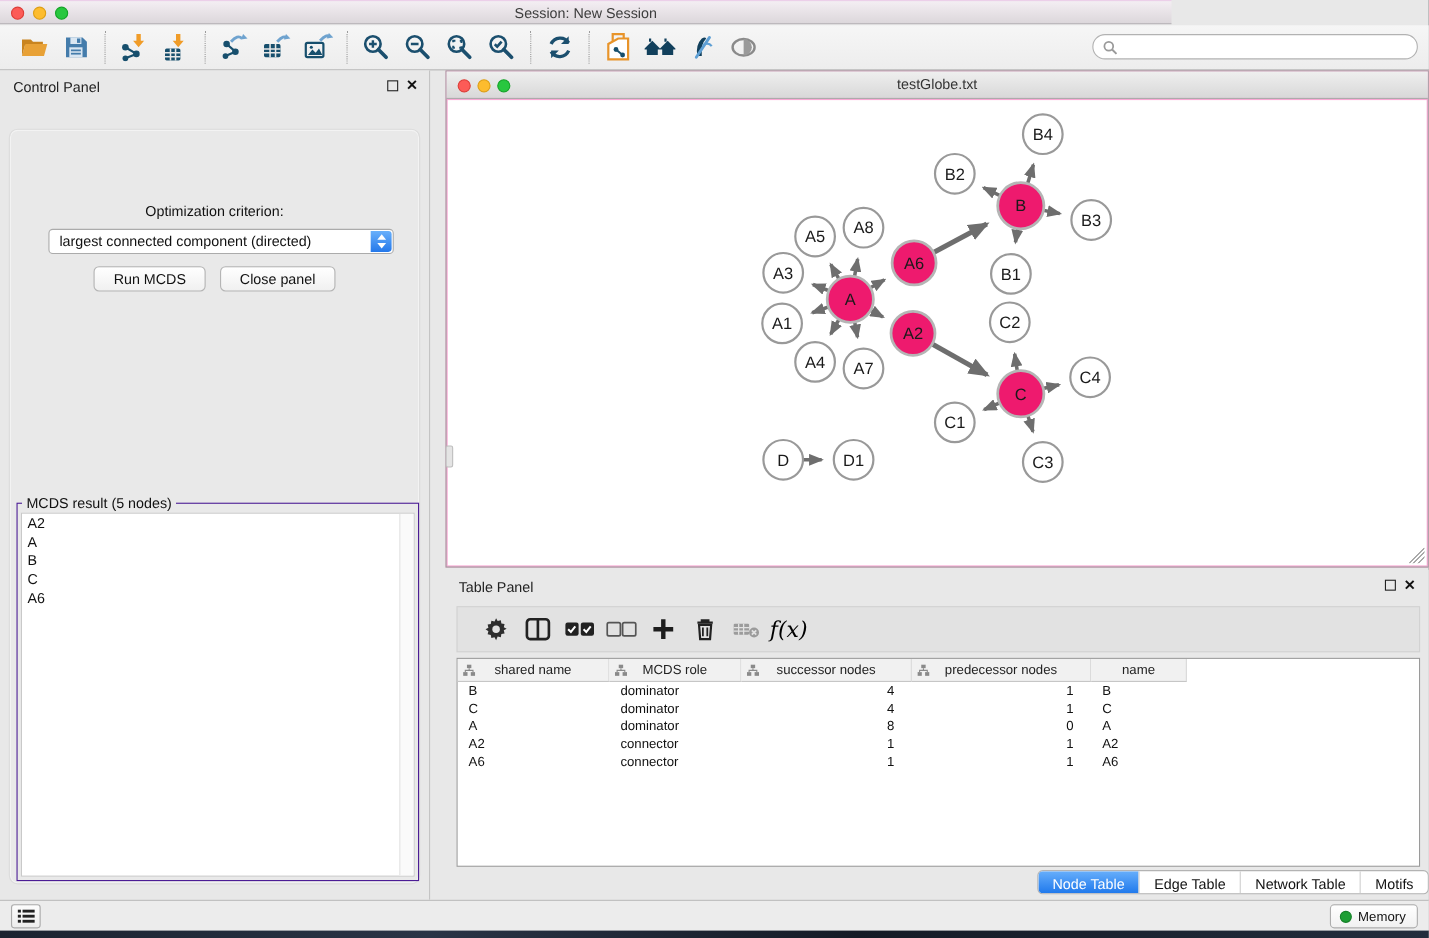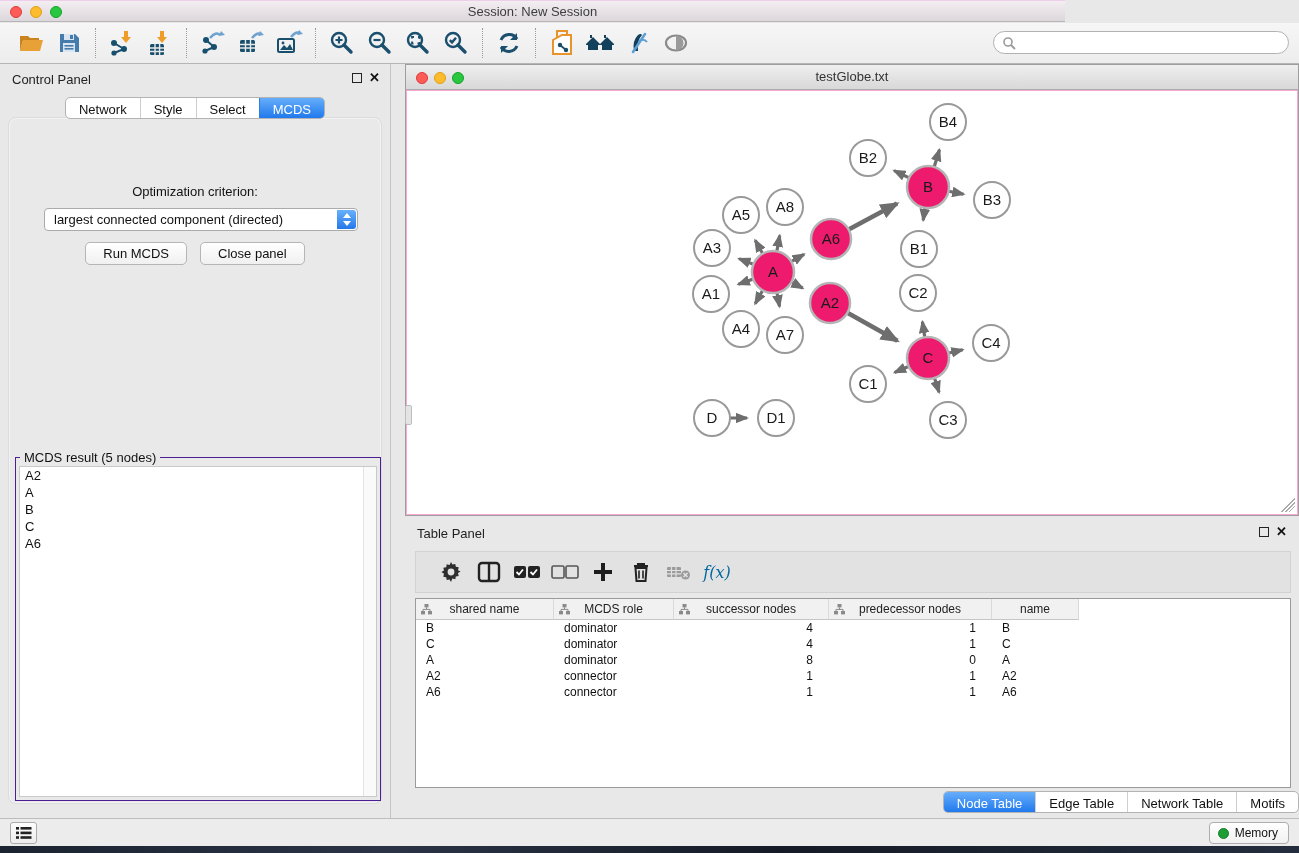--- a/index.html
+++ b/index.html
@@ -93,21 +93,21 @@
       linear-gradient(135deg, transparent 76%, #aaa 76%, #aaa 82%, transparent 82%); }
   .edge-handle { position:absolute; left:-1px; top:340px; width:7px; height:20px;
     background:#e4e4e4; border:1px solid #bdbdbd; border-radius:2px; }
 
   
   .table-panel { position:absolute; left:405px; top:518px; width:894px; height:300px; background:#e8e8e8; }
   .tp-float { right:30px; } .tp-close { right:12px; }
   .tp-toolbar { position:absolute; left:10px; top:33px; width:876px; height:42px;
     background:#e2e2e2; border:1px solid #d2d2d2; display:flex; align-items:center; padding-left:16px; gap:0; }
   .ttbtn { width:38px; height:36px; display:flex; align-items:center; justify-content:center; }
-  .fx { font-family:"DejaVu Serif", serif; font-style:italic; font-size:16px; color:#0369a1; }
+  .fx { font-family:"DejaVu Serif", serif; font-style:italic; font-size:20px; color:#000000; }
 
   .data-table { position:absolute; left:10px; top:80px; width:876px; height:190px;
     background:#fff; border:1px solid #9a9a9a; overflow:hidden; }
   .thead { display:flex; height:21px; }
   .th { background:#f1f1f1; border-right:1px solid #d9d9d9; border-bottom:1px solid #c6c6c6;
     font-size:12px; color:#222; display:flex; align-items:center; justify-content:center; gap:6px; position:relative; }
   .th .hicon { position:absolute; left:5px; top:5px; }
   .trow { display:flex; height:16px; }
   .td { font-size:12px; color:#111; line-height:16px; white-space:nowrap; overflow:hidden; }
   .td.left { text-align:left; padding-left:10px; }
@@ -280,28 +280,20 @@
         </svg>
       <input type="text" placeholder="" style="">
     </div>
   </div>
 
   <div class="control-panel">
     <div class="panel-head">
       <span class="panel-title">Control Panel</span>
       <span class="float-ico cp-float"></span>
       <span class="close-ico cp-close">✕</span>
-    </div>
-    <div class="cp-tabs">
-      <span class="seg" id="cp-tabbar">
-          <span class="tab">Network</span>
-          <span class="tab">Style</span>
-          <span class="tab">Select</span>
-          <span class="tab active">MCDS</span>
-        </span>
     </div>
     <div class="cp-inner">
       <div class="opt-label">Optimization criterion:</div>
       <div class="criterion">
         <span>largest connected component (directed)</span>
         <span class="stepper">
             <span class="chev-up"></span>
             <span class="chev-dn"></span>
           </span>
       </div>

